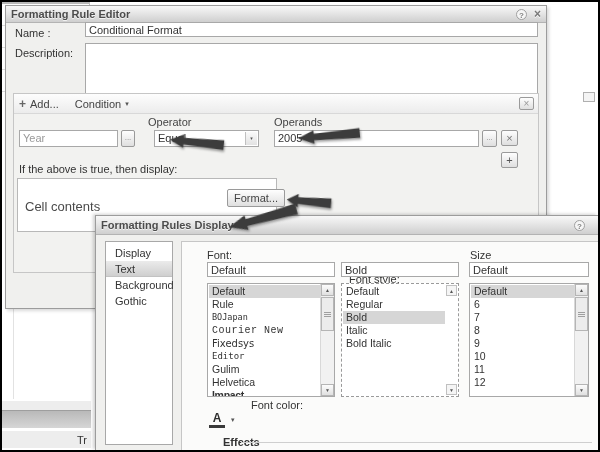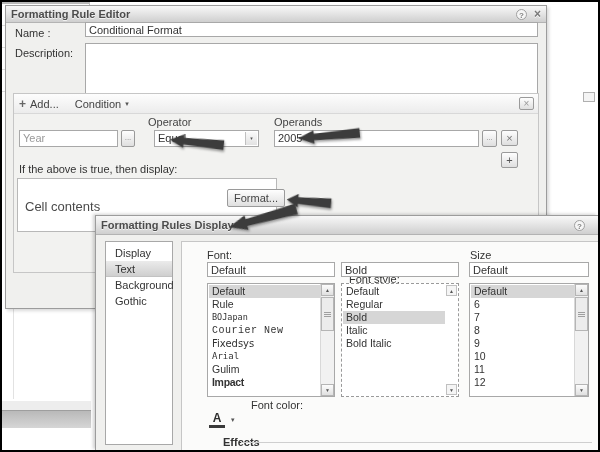--- a/index.html
+++ b/index.html
@@ -108,20 +108,21 @@
 
   <div class="bg-table">
     <div class="row">Sweaters</div>
     <div class="row">Sweat-T-Shirt</div>
     <div class="row">Trousers</div>
     <div class="row">Accessories</div>
   </div>
   <div class="bg-colline"></div>
   <div class="band1"></div>
   <div class="band2"></div>
+  <div class="band3">Tr</div>
   <div class="mini-box"></div>
 
   <div id="dlg1" class="dialog">
     <div class="titlebar">
       <span>Formatting Rule Editor</span>
       <span class="help-ic" style="margin-left:auto;">?</span>
       <span class="close-ic">×</span>
     </div>
     <div class="abs lbl-name">Name :</div>
     <div class="abs tb in-name">Conditional Format</div>
@@ -177,22 +178,23 @@
 
       <div class="abs plabel" style="left:25px;top:7px;">Font:</div>
       <div class="abs tb combo" style="left:25px;top:20px;width:128px;">Default</div>
       <div class="abs lb" style="left:25px;top:41px;width:128px;height:114px;">
         <div class="items">
           <div class="li sel">Default</div>
           <div class="li">Rule</div>
           <div class="li f-small">BOJapan</div>
           <div class="li f-mono">Courier New</div>
           <div class="li f-fix">Fixedsys</div>
-          <div class="li f-goth">Arial</div>
+          <div class="li f-goth">Editor</div>
           <div class="li">Gulim</div>
+          <div class="li">Helvetica</div>
           <div class="li f-imp">Impact</div>
         </div>
         <div class="sbar">
           <div class="sb-btn sb-up">▲</div>
           <div class="sb-thumb">
               <div class="grip"></div>
             </div>
           <div class="sb-btn sb-down">▼</div>
         </div>
       </div>

